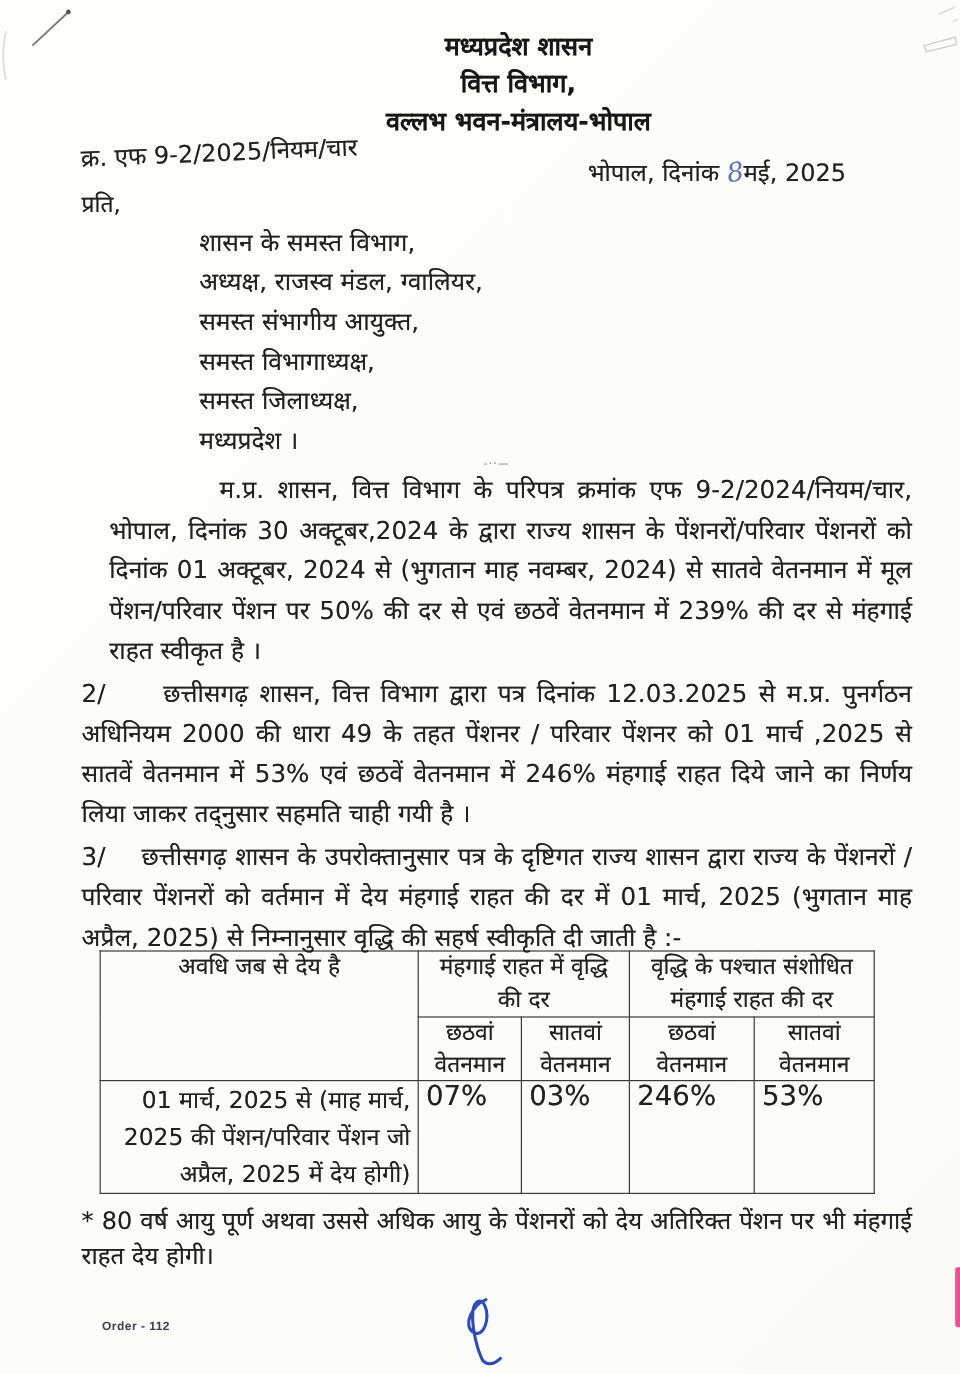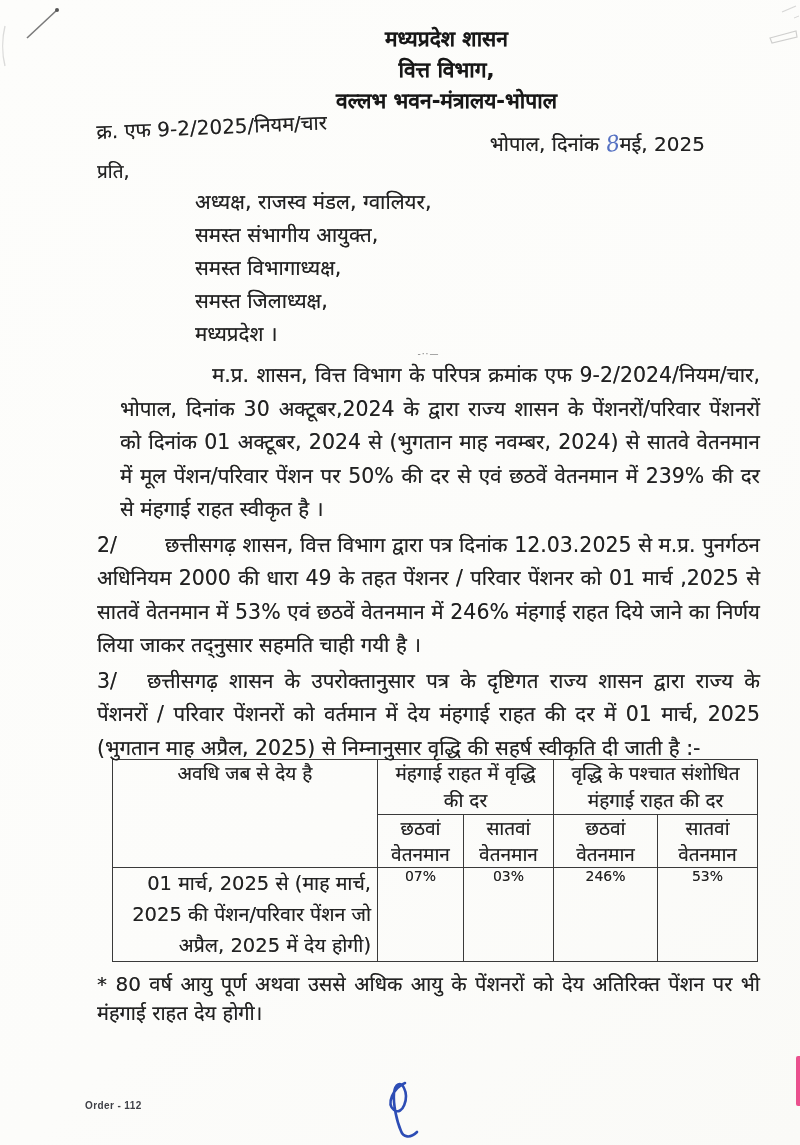--- a/index.html
+++ b/index.html
@@ -6,21 +6,21 @@
   .page{
     position:relative;
     width:800px;height:1145px;
     background:linear-gradient(135deg,#fdfdfb 0%,#fcfcfa 60%,#fafaf7 100%);
     overflow:hidden;
     font-family:"DejaVu Sans","Liberation Sans",sans-serif;
     color:#212121;
   }
   .content{
     position:absolute;top:0;left:0;right:0;
-    padding:24px 40px 0 97px;
+    padding:24px 40px 0 68px;
     text-shadow:0 0 0.5px rgba(45,45,45,.55);
   }
   
   .letterhead{text-align:center;font-weight:700;font-size:21px;line-height:31px;
     transform:translateX(18px);color:#171717;}
   
   .refline{position:relative;height:36px;margin-top:3px;}
   .ref{position:absolute;left:0;top:-2px;font-size:20px;
     transform:rotate(-2.4deg);transform-origin:left bottom;display:inline-block;}
   .dateline{position:absolute;right:55px;top:10px;font-size:20px;white-space:nowrap;}
@@ -43,21 +43,21 @@
   .p3 .pnum{width:50px;}
   
   table.da{border-collapse:collapse;margin:-6px 0 0 15px;table-layout:fixed;width:645px;
     font-size:19px;border-radius:16px;}
   table.da th,table.da td{border:1.5px solid #3a3a3a;padding:0 6px;font-weight:400;}
   th.c1head{vertical-align:top;text-align:center;padding-top:7px;height:51px;line-height:27px;}
   th.ghead{text-align:center;vertical-align:middle;line-height:27px;}
   th.sub{height:46px;text-align:center;vertical-align:middle;line-height:26px;padding:2px;}
   td.period{vertical-align:top;text-align:right;font-size:19.5px;line-height:31px;
     padding:3px 8px;height:80px;}
-  td.val{vertical-align:top;text-align:center;font-size:14px;padding-top:8px;}
+  td.val{vertical-align:top;font-size:23px;padding-top:8px;}
   
   .footnote{margin:8px 0 0 0;font-size:20px;line-height:29px;text-align:justify;}
   .continuation{margin-top:-22px;text-align:right;margin-right:22px;font-size:20px;}
   
   .order-label{position:absolute;left:85px;top:1100px;font-size:10px;font-weight:700;
     color:#3f4047;letter-spacing:.4px;font-family:"Liberation Sans","DejaVu Sans",sans-serif;}
   
   .deco{position:absolute;pointer-events:none;}
   .edge-pink{position:absolute;right:0;top:1056px;width:4px;height:50px;
     background:#e8337b;border-radius:2px 0 0 2px;opacity:.85;}
@@ -91,20 +91,21 @@
     </div>
 
     <div class="refline">
       <span class="ref">क्र. एफ 9-2/2025/नियम/चार</span>
       <span class="dateline"><span>भोपाल, दिनांक </span><span class="hand-day">8</span><span>मई, 2025</span></span>
     </div>
 
     <div class="salutation">प्रति,</div>
 
     <div class="recipients">
+      <div>शासन के समस्त विभाग,</div>
       <div>अध्यक्ष, राजस्व मंडल, ग्वालियर,</div>
       <div>समस्त संभागीय आयुक्त,</div>
       <div>समस्त विभागाध्यक्ष,</div>
       <div>समस्त जिलाध्यक्ष,</div>
       <div>मध्यप्रदेश ।</div>
     </div>
 
 
     <div class="sep">-··—</div>
 

